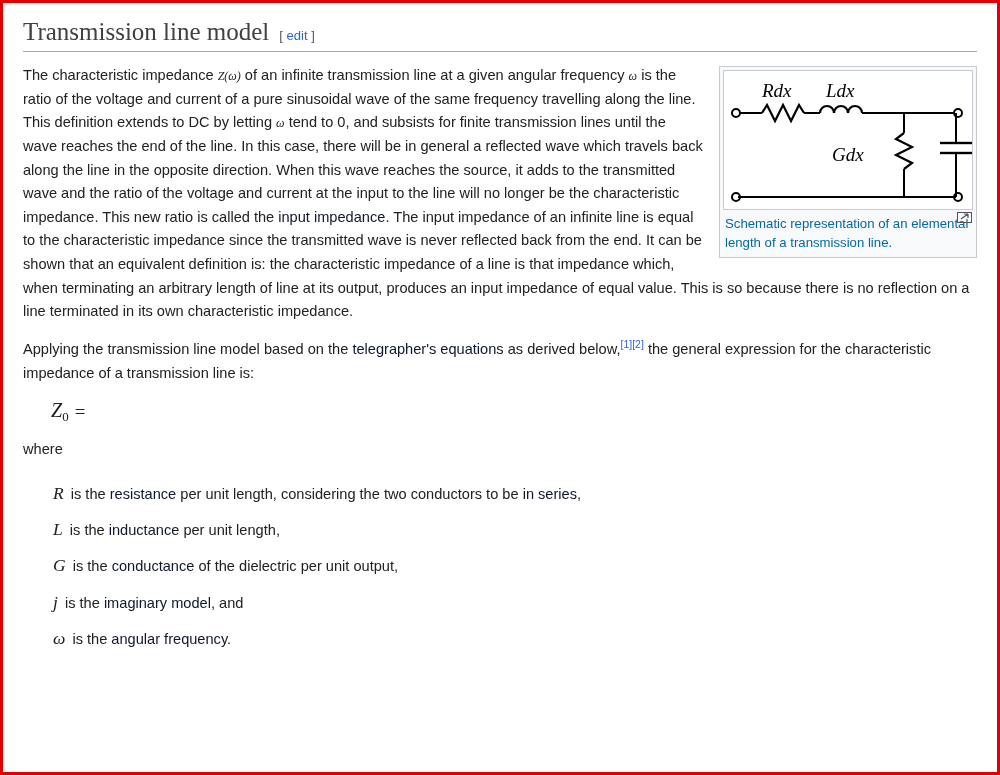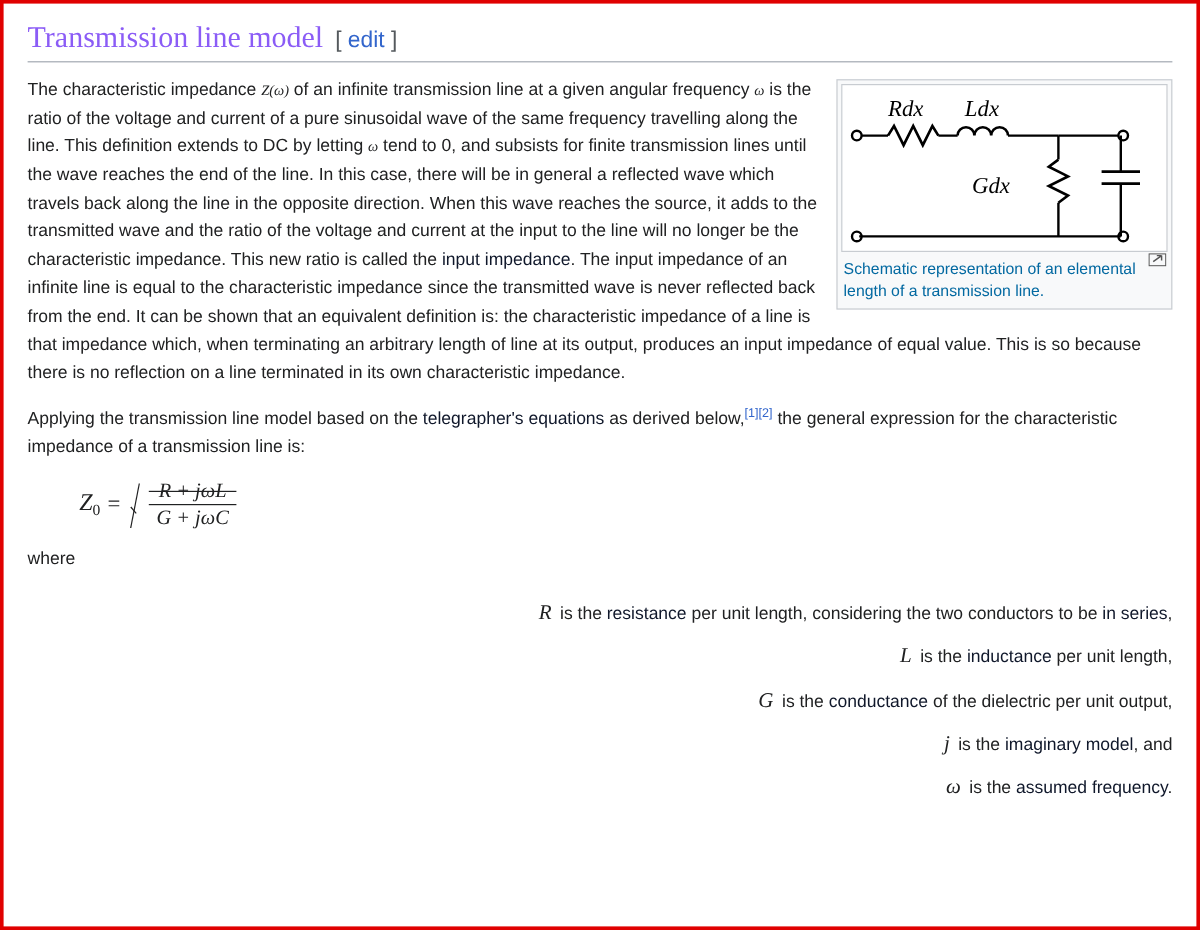--- a/index.html
+++ b/index.html
@@ -30,24 +30,24 @@
     border-bottom: 1px solid #a2a9b1;
     padding-bottom: 4px;
     margin: 4px 0 12px 0;
   }
   .section-heading h2 {
     font-family: "Liberation Serif", serif;
     font-weight: normal;
     font-size: 25px;
     line-height: 1.2;
     margin: 0;
-    color: #8b5cf6;
+    color: #404040;
   }
   .edit-wrap {
-    font-size: 19px;
+    font-size: 13px;
     color: #54595d;
     margin-left: 10px;
     white-space: nowrap;
   }
   .edit-wrap .brk { color: #54595d; }
   .edit-link {
     color: #3366cc;
     text-decoration: none;
     cursor: pointer;
   }
@@ -74,21 +74,21 @@
   
   .mi {
     font-family: "Liberation Serif", serif;
     font-style: italic;
     font-size: 12px;
   }
 
   
   .thumb {
     float: right;
-    width: 280px;
+    width: 258px;
     border: 1px solid #c8ccd1;
     background: #f8f9fa;
     padding: 3px;
     margin: 2px 0 8px 16px;
     box-sizing: border-box;
     position: relative;
   }
   .thumb-img {
     background: #ffffff;
     border: 1px solid #c8ccd1;
@@ -105,21 +105,21 @@
   .magnify {
     position: absolute;
     right: 4px;
     top: 142px;
     width: 15px;
     height: 11px;
   }
 
   
   .formula-block {
-    margin: 14px 0 16px 43px;
+    margin: 14px 0 16px 28px;
     font-family: "Liberation Serif", serif;
   }
   .frac {
     display: inline-block;
     vertical-align: middle;
     text-align: center;
     font-style: italic;
     font-size: 17px;
   }
   .frac .num { padding: 0 6px 1px 6px; border-bottom: 1px solid #202122; display:block;}
@@ -176,21 +176,20 @@
   }
   ul.deflist {
     list-style: none;
     margin: 0 0 14px 0;
     padding: 0 0 0 30px;
   }
   ul.deflist li {
     font-size: 14.6px;
     line-height: 1.55;
     margin-bottom: 9px;
-    text-align: right;
   }
   ul.deflist .sym {
     font-family: "Liberation Serif", serif;
     font-style: italic;
     font-size: 17.5px;
     margin-right: 3px;
   }
 </style>
 </head>
 <body>
@@ -252,40 +251,40 @@
 
   <p class="body-text">
     <span>The characteristic impedance </span><span class="mi">Z(ω)</span><span> of an infinite transmission line at a given angular frequency </span><span class="mi">ω</span><span> is the ratio of the voltage and current of a pure sinusoidal wave of the same frequency travelling along the line. This definition extends to DC by letting </span><span class="mi">ω</span><span> tend to 0, and subsists for finite transmission lines until the wave reaches the end of the line. In this case, there will be in general a reflected wave which travels back along the line in the opposite direction. When this wave reaches the source, it adds to the transmitted wave and the ratio of the voltage and current at the input to the line will no longer be the characteristic impedance. This new ratio is called the </span><a class="wlink">input impedance</a><span>. The input impedance of an infinite line is equal to the characteristic impedance since the transmitted wave is never reflected back from the end. It can be shown that an equivalent definition is: the characteristic impedance of a line is that impedance which, when terminating an arbitrary length of line at its output, produces an input impedance of equal value. This is so because there is no reflection on a line terminated in its own characteristic impedance.</span>
   </p>
 
   <p class="body-text">
     <span>Applying the transmission line model based on the </span><a class="wlink">telegrapher's equations</a><span> as derived below,</span><sup class="ref"><a>[1]</a></sup><sup class="ref"><a>[2]</a></sup><span> the general expression for the characteristic impedance of a transmission line is:</span>
   </p>
 
   <div class="formula-block">
-    <span class="eqlabel"><span>Z</span><sub>0</sub></span><span class="eqsign">=</span><span class="sqrt-wrap"><span class="sqrt-bar"><span class="frac"><span class="num">R + jωL</span><span class="den">G + jωC</span></span></span></span>
+    <span class="eqlabel"><span>Z</span><sub>0</sub></span><span class="eqsign">=</span>
   </div>
 
   <div class="where-line">where</div>
 
   <ul class="deflist">
     <li>
       <span class="sym">R</span><span> is the </span><a class="wlink">resistance</a><span> per unit length, considering the two conductors to be </span><a class="wlink">in series</a><span>,</span>
     </li>
     <li>
       <span class="sym">L</span><span> is the </span><a class="wlink">inductance</a><span> per unit length,</span>
     </li>
     <li>
       <span class="sym">G</span><span> is the </span><a class="wlink">conductance</a><span> of the dielectric per unit output,</span>
     </li>
     <li>
       <span class="sym">j</span><span> is the </span><a class="wlink">imaginary model</a><span>, and</span>
     </li>
     <li>
-      <span class="sym">ω</span><span> is the </span><a class="wlink">assumed frequency</a><span>.</span>
+      <span class="sym">ω</span><span> is the </span><a class="wlink">angular frequency</a><span>.</span>
     </li>
   </ul>
 
 
   <p class="body-text">
     
   </p>
 
 </div>
 

